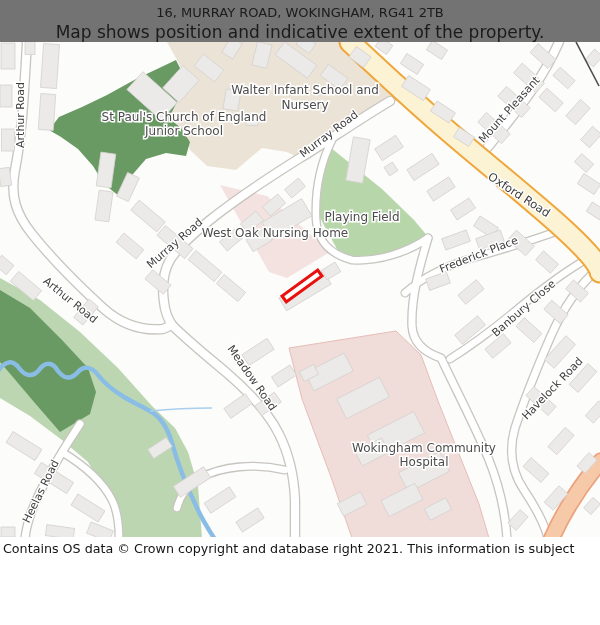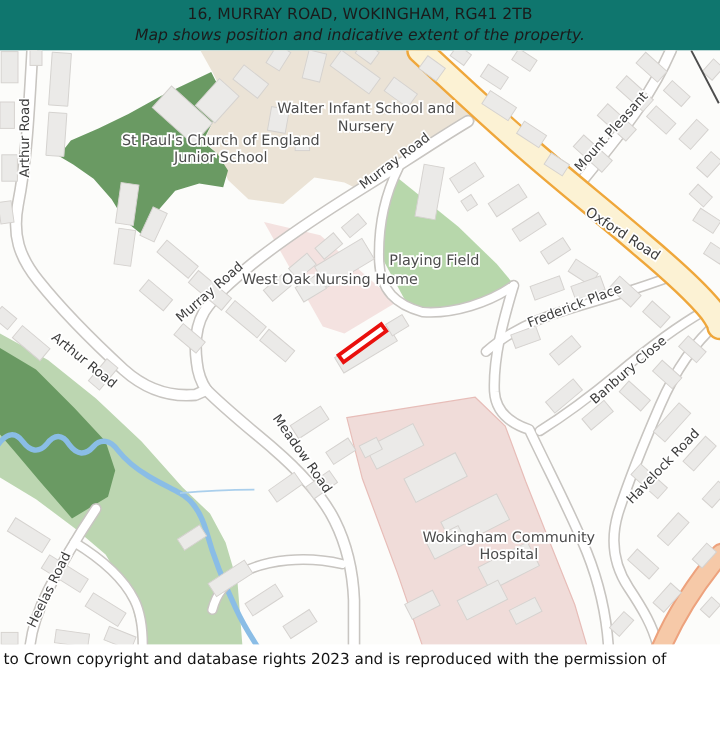--- a/index.html
+++ b/index.html
@@ -1,20 +1,20 @@
 <!DOCTYPE html>
 <html><head>
 <meta charset="utf-8">
 <style>
   html,body{margin:0;padding:0;background:#ffffff;}
   .page{position:relative;width:600px;height:625px;background:#ffffff;overflow:hidden;
         font-family:"DejaVu Sans",sans-serif;}
-  .hdr{position:absolute;top:0;left:0;width:600px;height:42px;text-align:center;background:#0f766e;}
+  .hdr{position:absolute;top:0;left:0;width:600px;height:42px;text-align:center;background:#737373;}
   .hdr .title{margin-top:5px;font-size:13px;color:#1b1b1b;}
-  .hdr .subtitle{margin-top:2px;font-size:13px;color:#1b1b1b;font-style:italic;}
+  .hdr .subtitle{margin-top:2px;font-size:17px;color:#1b1b1b;}
   .map-wrap{position:absolute;top:42px;left:0;width:600px;height:496px;}
   svg{display:block;}
   .ftr{position:absolute;top:537px;left:0;width:594px;height:88px;padding:3px 3px 0 3px;
        background:#ffffff;font-size:12.7px;line-height:17.3px;color:#141414;text-align:left;}
   .bld{fill:#ebeae8;stroke:#d5d2cf;stroke-width:0.8;}
   .rl{font-size:11px;fill:#3d3d3d;text-anchor:middle;paint-order:stroke;stroke:#ffffff;
       stroke-width:2.8px;font-family:"DejaVu Sans",sans-serif;}
   .pl{font-size:12px;fill:#4c4c4c;text-anchor:middle;paint-order:stroke;stroke:#ffffff;
       stroke-width:3px;font-family:"DejaVu Sans",sans-serif;}
   .plot{fill:#ffffff;stroke-width:3.1;}
@@ -215,16 +215,16 @@
     <text class="pl" x="184" y="121">St Paul's Church of England</text>
     <text class="pl" x="184" y="135">Junior School</text>
     <text class="pl" x="362" y="221">Playing Field</text>
     <text class="pl" x="275" y="237">West Oak Nursing Home</text>
     <text class="pl" x="424" y="452">Wokingham Community</text>
     <text class="pl" x="424" y="466">Hospital</text>
   </svg>
   </div>
 
   <div class="ftr">
-    <div>to Crown copyright and database rights 2023 and is reproduced with the permission of</div>
+    <div>Contains OS data © Crown copyright and database right 2021. This information is subject</div>
   </div>
 
 </div>
 
 </body></html>

